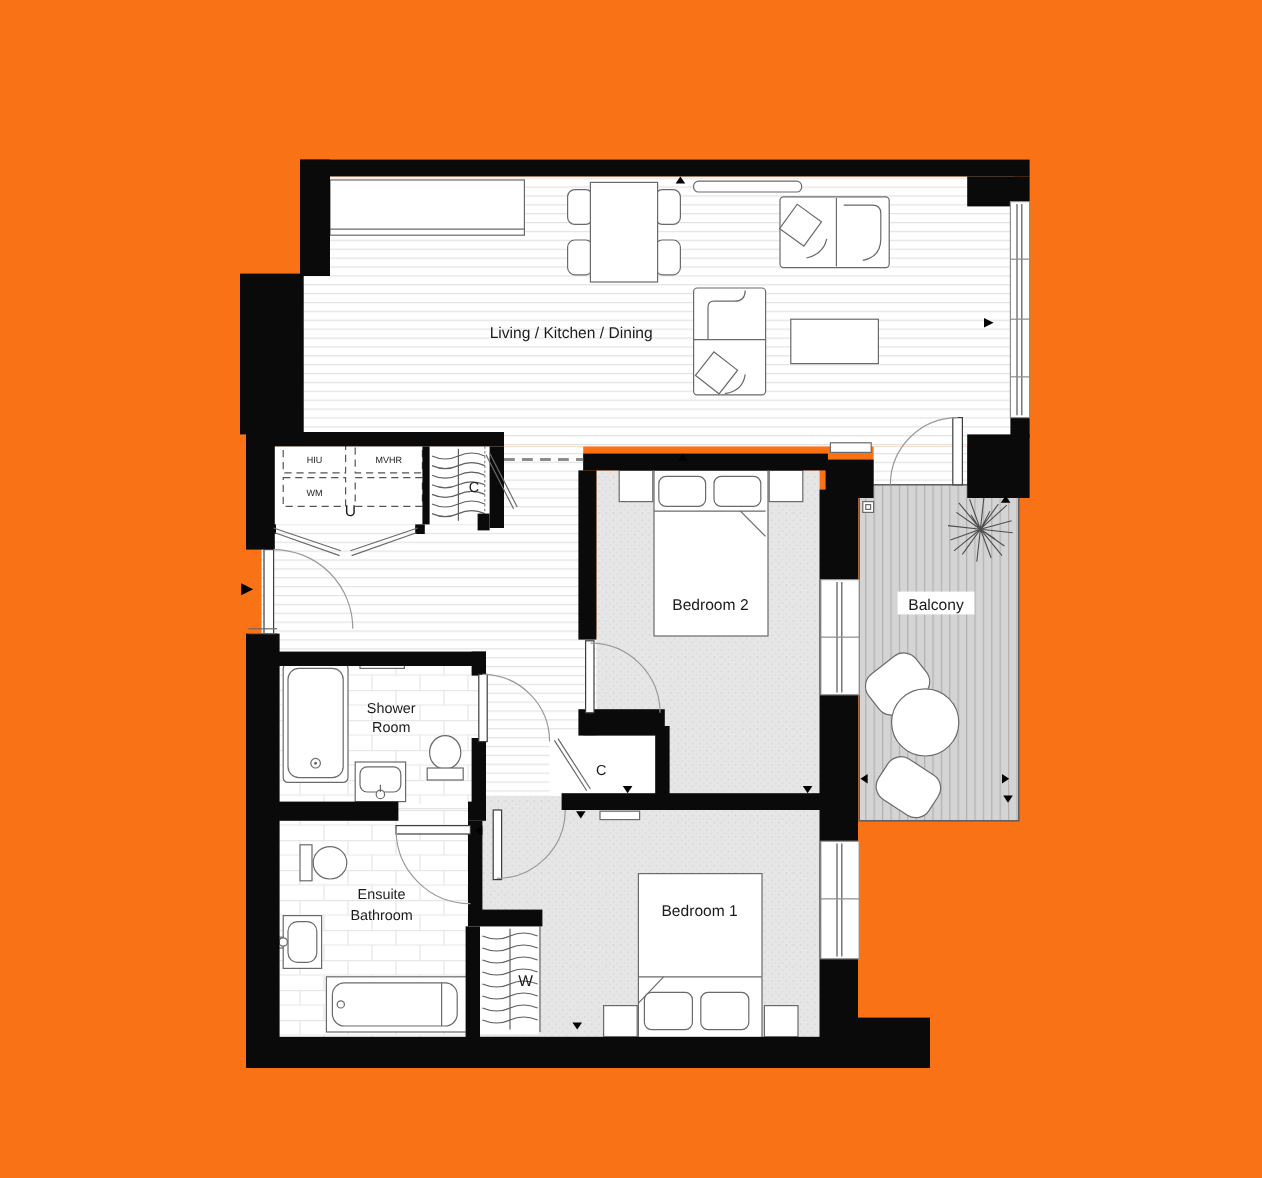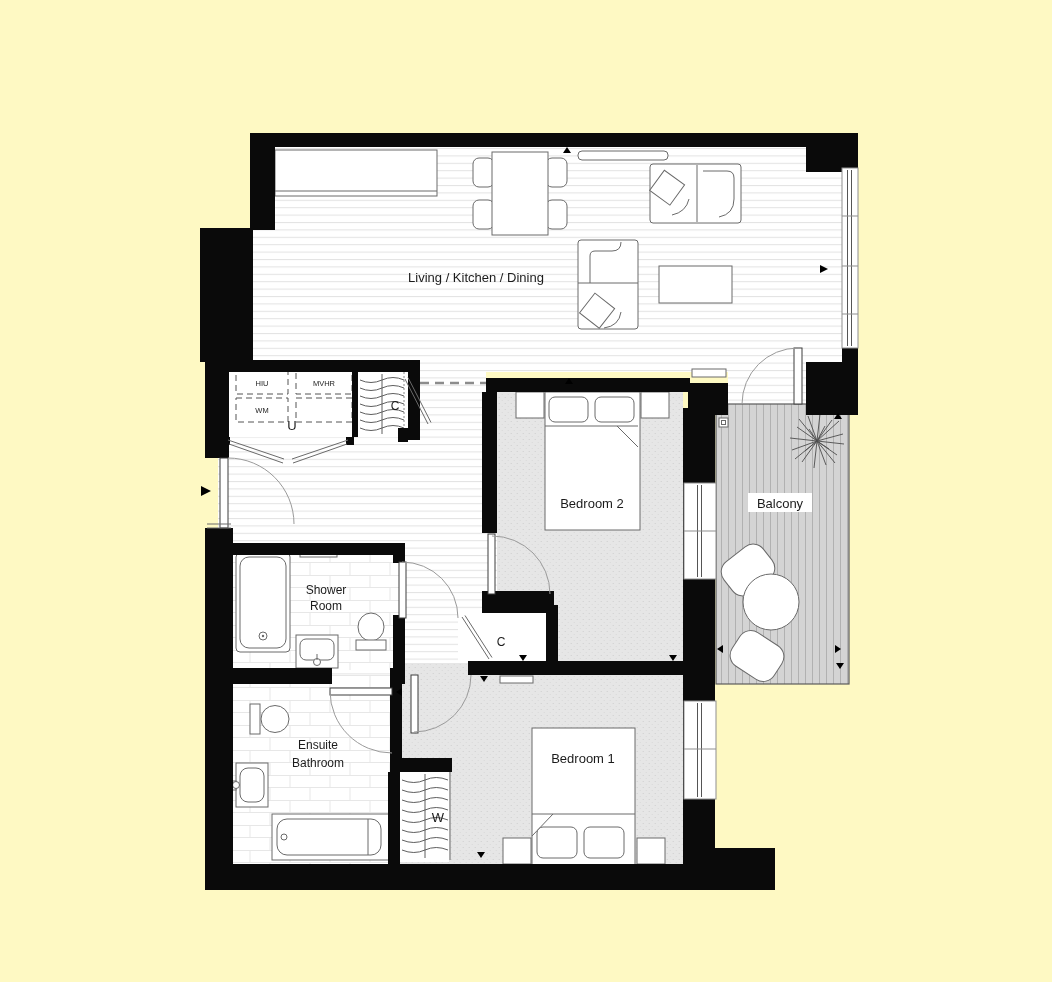--- a/index.html
+++ b/index.html
@@ -1,16 +1,16 @@
 <!DOCTYPE html>
 <html><head>
 <meta charset="utf-8">
 <style>
   html,body{margin:0;padding:0;background:#ffffff;}
-  .stage{width:1052px;height:982px;position:relative;background:#fef9c3;}
+  .stage{width:1052px;height:982px;position:relative;background:#f97316;}
   svg{display:block;}
   .w{fill:#0a0a0a;stroke:none;}
   .f{fill:#ffffff;stroke:#6a6a6a;stroke-width:1;}
   .fn{fill:none;stroke:#6a6a6a;stroke-width:1;}
   .fl{stroke:#6a6a6a;stroke-width:1;}
   .win{fill:#ffffff;stroke:#8f8f8f;stroke-width:1;}
   .glz{stroke:#555;stroke-width:1;}
   .leaf{fill:#ffffff;stroke:#3d3d3d;stroke-width:1;}
   .arc{fill:none;stroke:#9a9a9a;stroke-width:1;}
   .dash{fill:none;stroke:#555;stroke-width:1;stroke-dasharray:6 4;}

